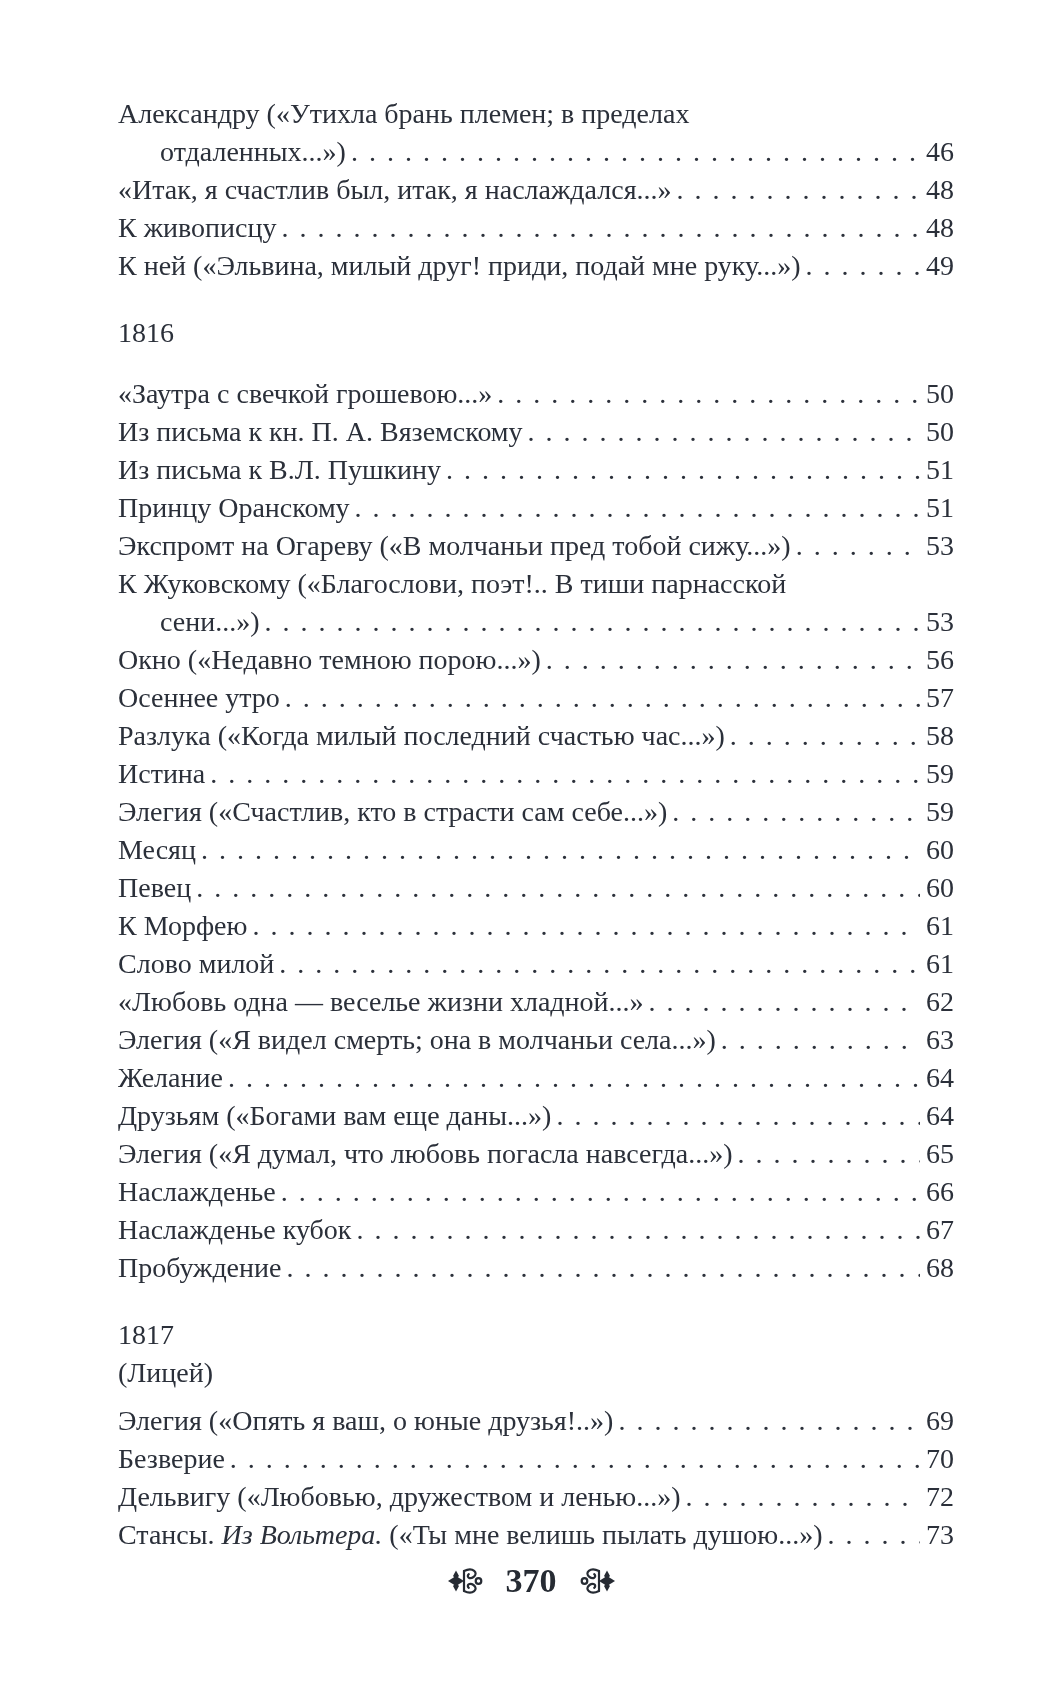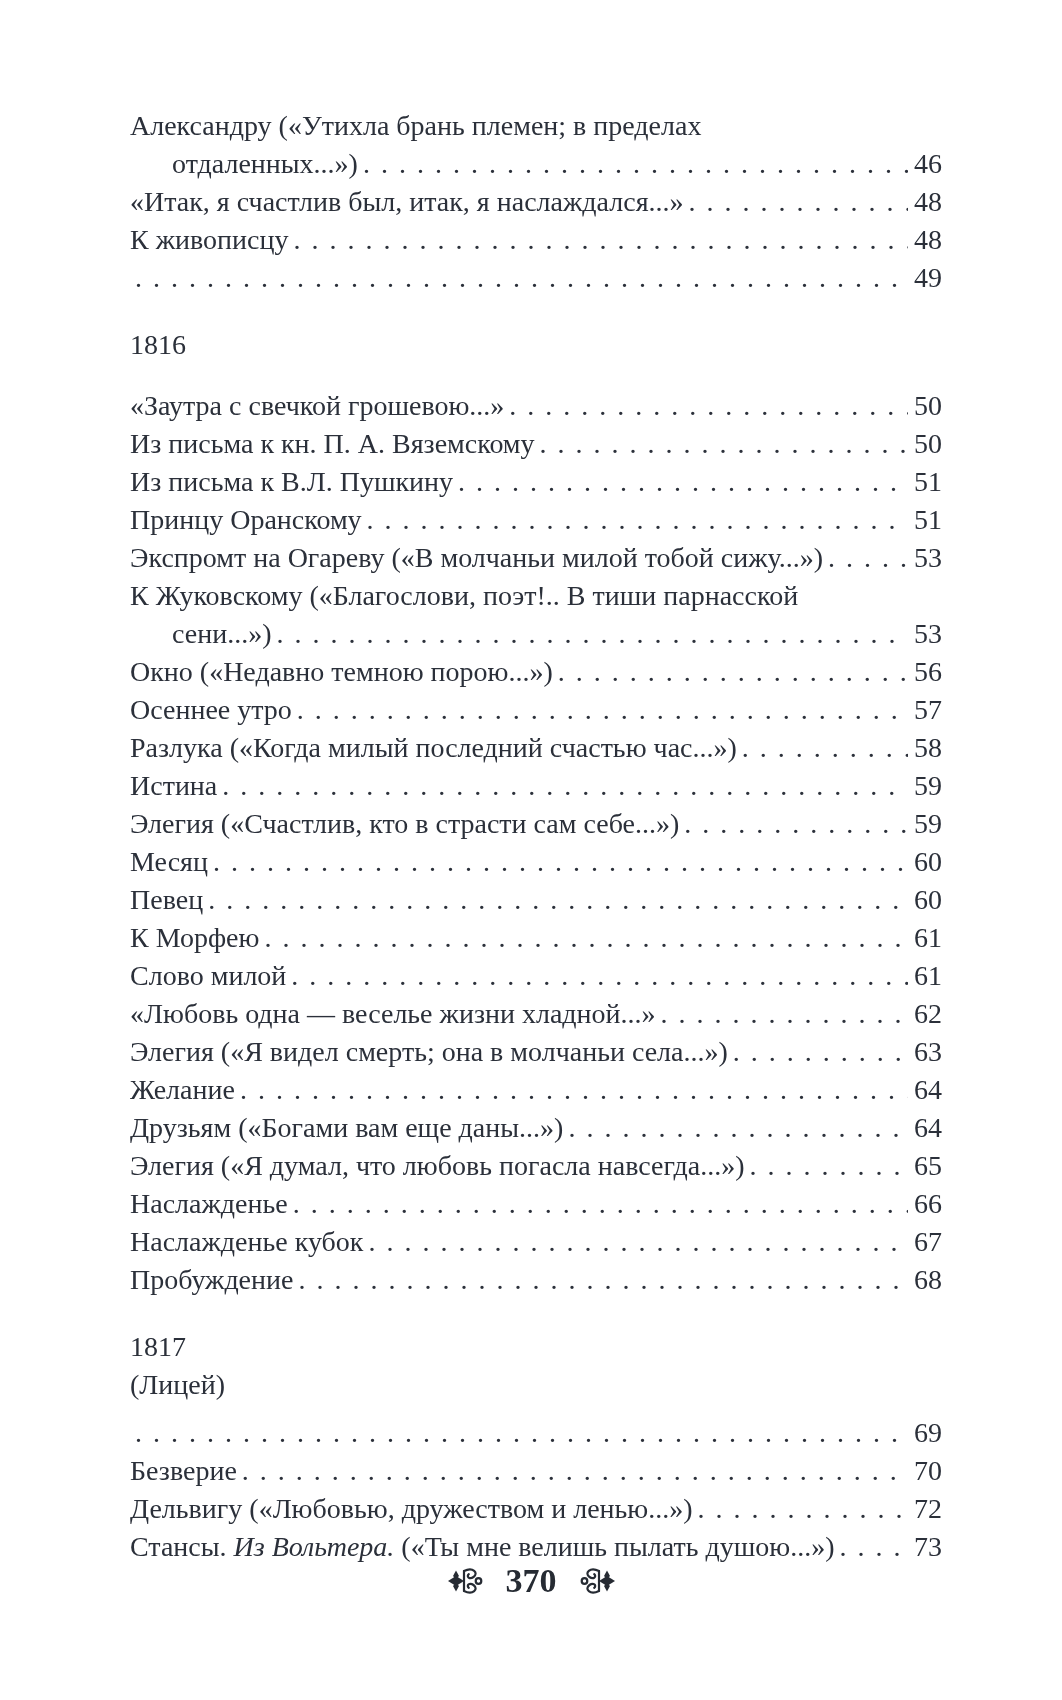--- a/index.html
+++ b/index.html
@@ -13,21 +13,21 @@
     font-size: 28px;
     overflow: hidden;
   }
   .toc {
     position: absolute;
     top: 0;
     left: 118px;
     width: 836px;
     padding-top: 95px;
   }
-  .toc-section { margin: 12px; }
+  .toc-section { margin: 0; }
   .sec-head, .sec-sub {
     margin: 29px 0 23px;
     font-size: 28px;
     font-weight: normal;
     line-height: 38px;
   }
   .sec-head.tight { margin-bottom: 0; }
   .sec-sub { margin: 0 0 10px; }
   .entries { margin: 0; }
   .first-line {
@@ -92,20 +92,21 @@
             <span class="title">«Итак, я счастлив был, итак, я наслаждался...»</span>
             <span class="dots"></span>
             <span class="pg">48</span>
           </div>
           <div class="entry">
             <span class="title">К живописцу</span>
             <span class="dots"></span>
             <span class="pg">48</span>
           </div>
           <div class="entry">
+            <span class="title">К ней («Эльвина, милый друг! приди, подай мне руку...»)</span>
             <span class="dots"></span>
             <span class="pg">49</span>
           </div>
         </div>
       </section>
       <section class="toc-section">
         <h2 class="sec-head">1816</h2>
         <div class="entries">
           <div class="entry">
             <span class="title">«Заутра с свечкой грошевою...»</span>
@@ -121,21 +122,21 @@
             <span class="title">Из письма к В.Л. Пушкину</span>
             <span class="dots"></span>
             <span class="pg">51</span>
           </div>
           <div class="entry">
             <span class="title">Принцу Оранскому</span>
             <span class="dots"></span>
             <span class="pg">51</span>
           </div>
           <div class="entry">
-            <span class="title">Экспромт на Огареву («В молчаньи милой тобой сижу...»)</span>
+            <span class="title">Экспромт на Огареву («В молчаньи пред тобой сижу...»)</span>
             <span class="dots"></span>
             <span class="pg">53</span>
           </div>
           <div class="first-line">К Жуковскому («Благослови, поэт!.. В тиши парнасской</div>
           <div class="entry indent">
             <span class="title">сени...»)</span>
             <span class="dots"></span>
             <span class="pg">53</span>
           </div>
           <div class="entry">
@@ -223,20 +224,21 @@
             <span class="dots"></span>
             <span class="pg">68</span>
           </div>
         </div>
       </section>
       <section class="toc-section">
         <h2 class="sec-head tight">1817</h2>
         <h3 class="sec-sub">(Лицей)</h3>
         <div class="entries">
           <div class="entry">
+            <span class="title">Элегия («Опять я ваш, о юные друзья!..»)</span>
             <span class="dots"></span>
             <span class="pg">69</span>
           </div>
           <div class="entry">
             <span class="title">Безверие</span>
             <span class="dots"></span>
             <span class="pg">70</span>
           </div>
           <div class="entry">
             <span class="title">Дельвигу («Любовью, дружеством и ленью...»)</span>

